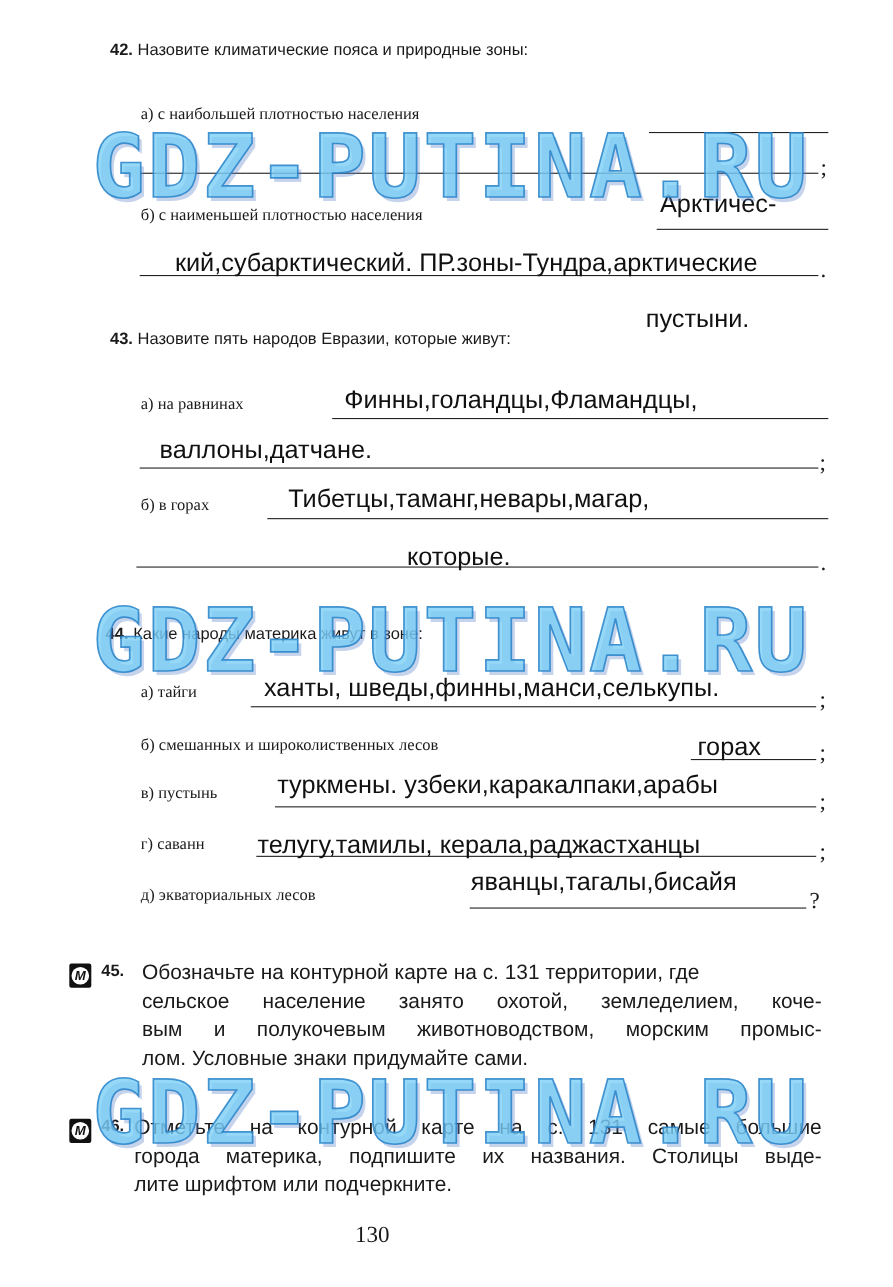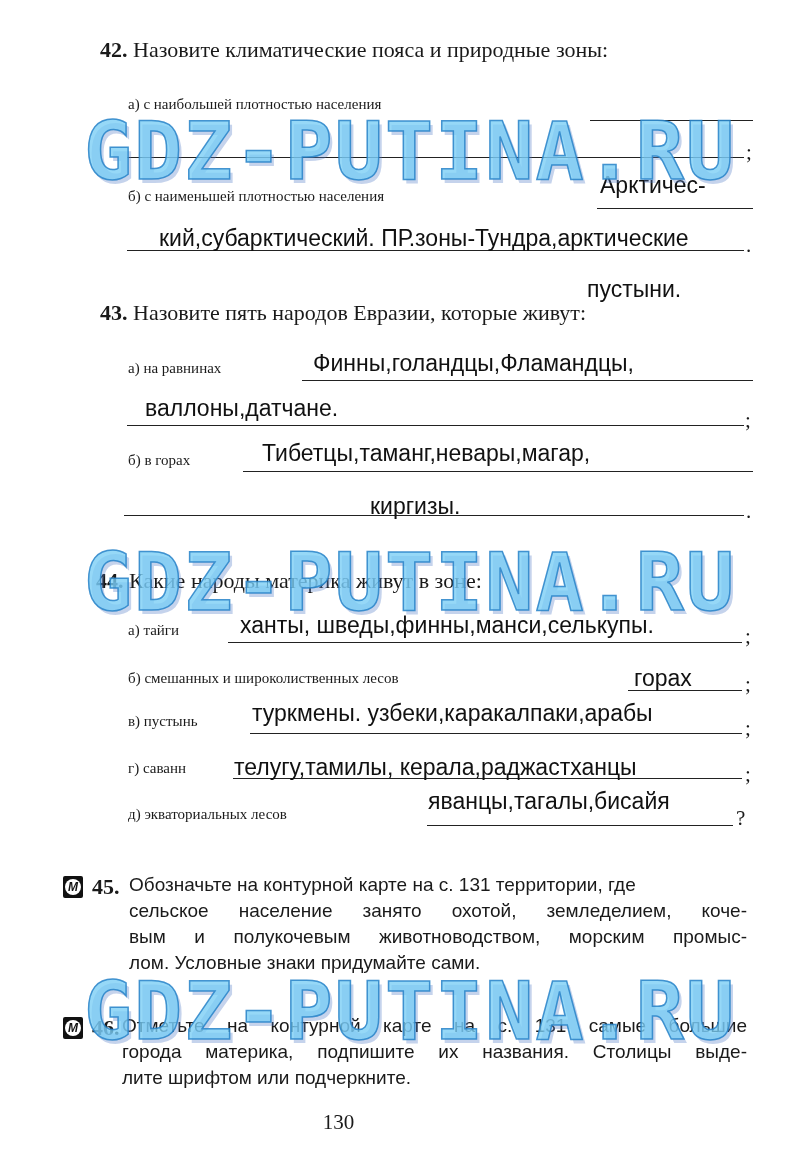--- a/index.html
+++ b/index.html
@@ -2,21 +2,21 @@
 <html><head>
 <meta charset="utf-8">
 <style>
   html, body { margin: 0; padding: 0; }
   body {
     width: 812px; height: 1170px; background: #ffffff; position: relative; overflow: hidden;
     color: #1a1a1a;
   }
   .page { position: absolute; inset: 0; }
 
-  .q-title { position: absolute; font-size: 22px; white-space: nowrap; font-family: Liberation Serif, serif; }
+  .q-title { position: absolute; font-size: 15px; white-space: nowrap; font-family: Liberation Sans, sans-serif; }
   .q-title b { font-weight: bold; }
 
   .line-text { position: absolute; font-family: "Liberation Serif", serif; font-size: 15px; white-space: nowrap; }
   .rule { position: absolute; height: 0; border-top: 1.5px solid #222; }
   .punct { position: absolute; font-family: "Liberation Serif", serif; font-size: 21px; }
   .ans { position: absolute; font-family: "Liberation Sans", sans-serif; font-size: 23px; white-space: nowrap; color: #111; }
 
   .para { position: absolute; font-family: "Liberation Sans", sans-serif; font-size: 19px; line-height: 26px; color: #1a1a1a; }
   .para .ln { display: block; white-space: nowrap; }
   .para .just { text-align: justify; text-align-last: justify; }
@@ -76,21 +76,21 @@
   <div class="rule" style="left:302px; top:380px; width:451px;"></div>
   <div class="ans" style="left:313px; top:350px;">Финны,голандцы,Фламандцы,</div>
   <div class="rule" style="left:127px; top:425px; width:617px;"></div>
   <div class="ans" style="left:145px; top:395px;">валлоны,датчане.</div>
   <div class="punct" style="left:745px; top:408px;">;</div>
 
   <div class="line-text" style="left:128px; top:452px;">б) в горах</div>
   <div class="rule" style="left:243px; top:471px; width:510px;"></div>
   <div class="ans" style="left:262px; top:440px;">Тибетцы,таманг,невары,магар,</div>
   <div class="rule" style="left:124px; top:515px; width:620px;"></div>
-  <div class="ans" style="left:370px; top:493px;">киргизы.</div>
+  <div class="ans" style="left:370px; top:493px;">которые.</div>
   <div class="punct" style="left:746px; top:499px;">.</div>
 
   <div class="q-title" style="left:96px; top:568px;">
     <b>44.</b>
     <span>Какие народы материка живут в зоне:</span>
   </div>
 
   <div>
     <div class="line-text" style="left:128px; top:622px;">а) тайги</div>
     <div class="rule" style="left:228px; top:642px; width:514px;"></div>

